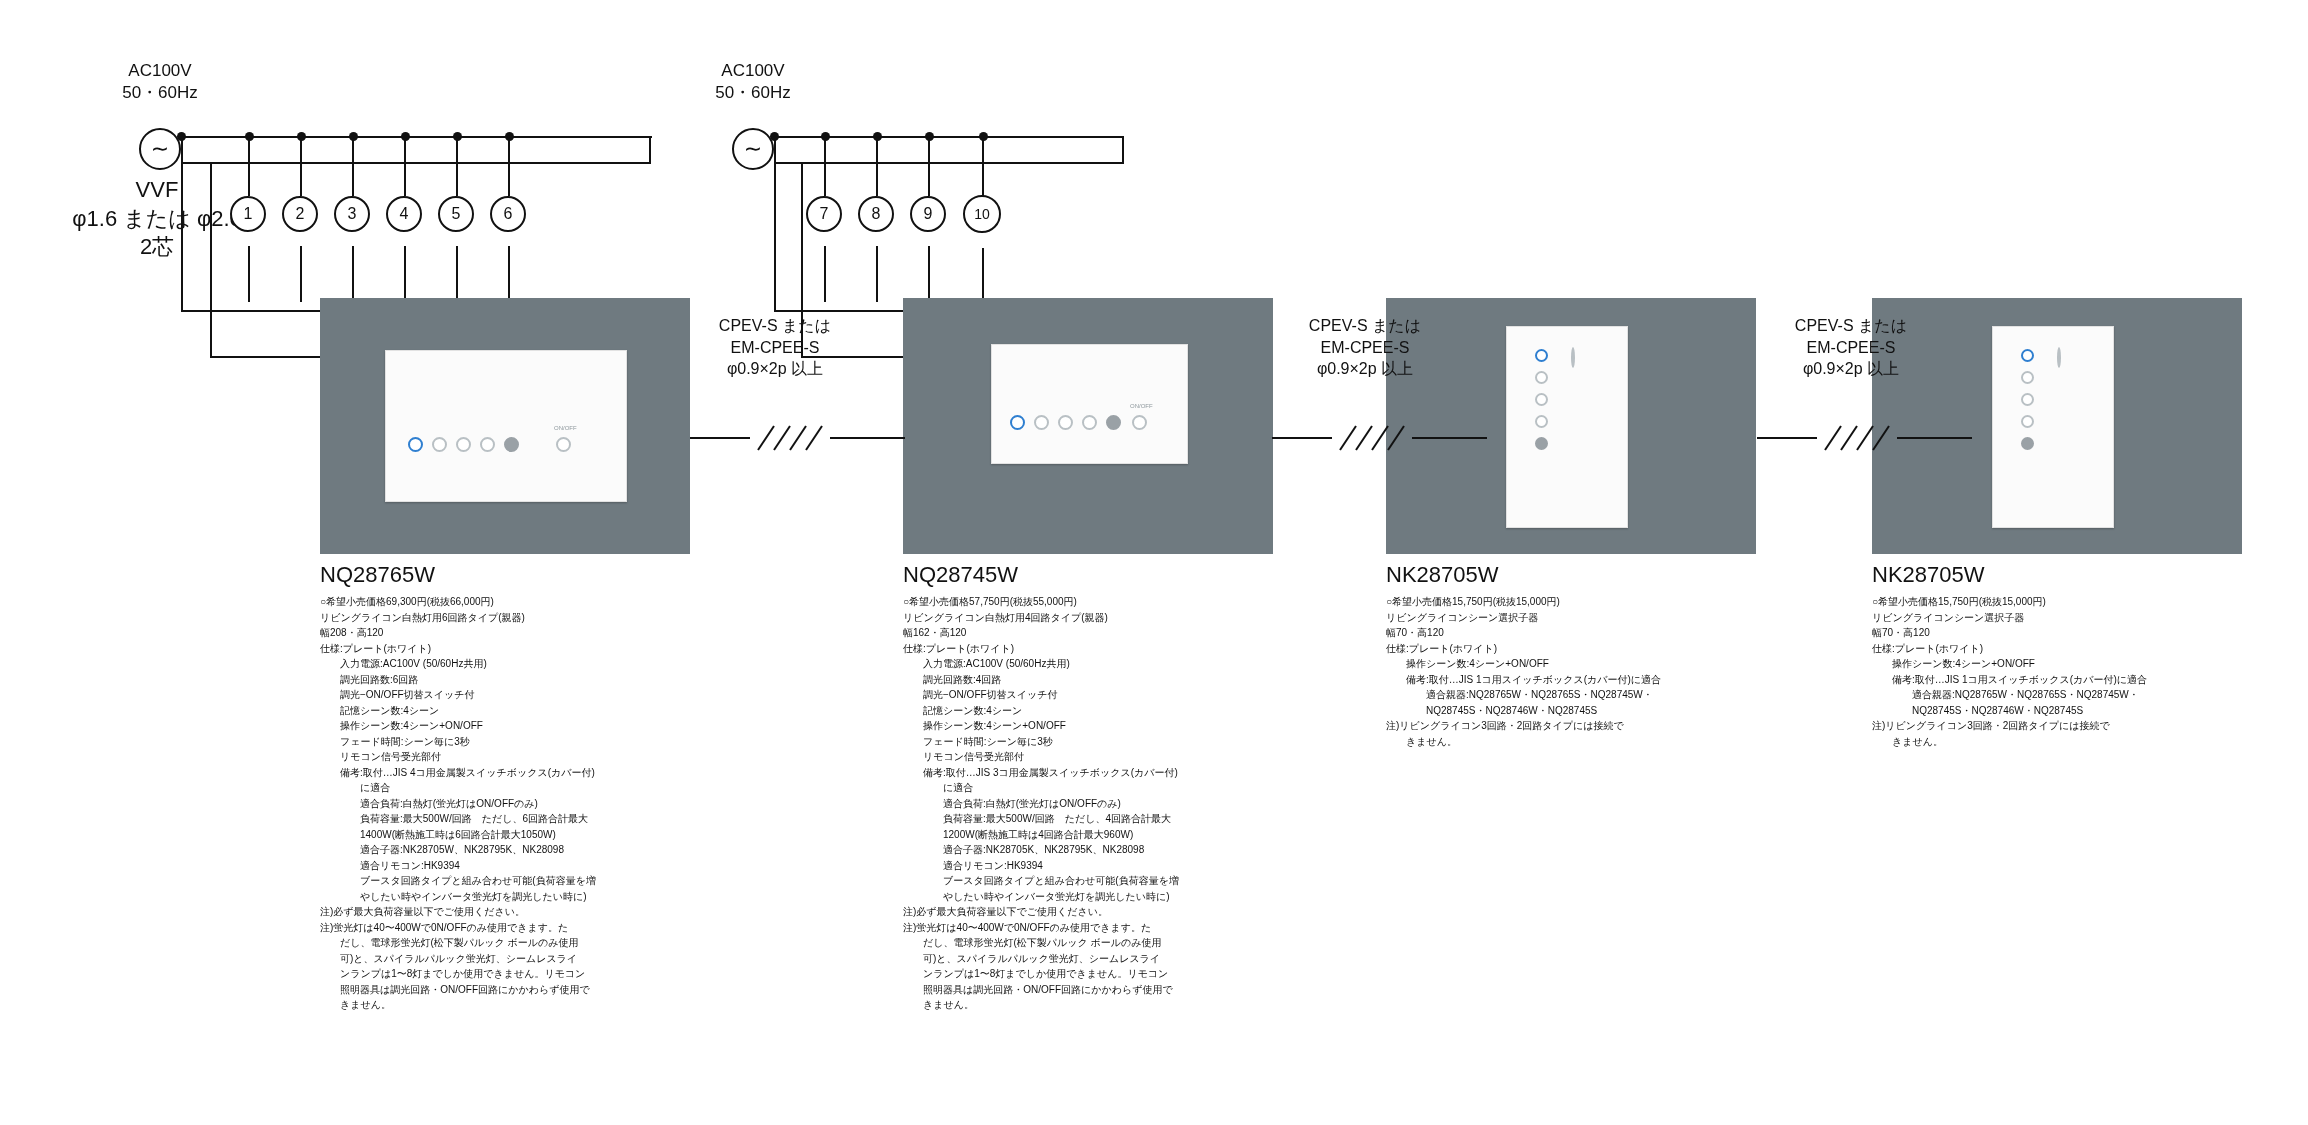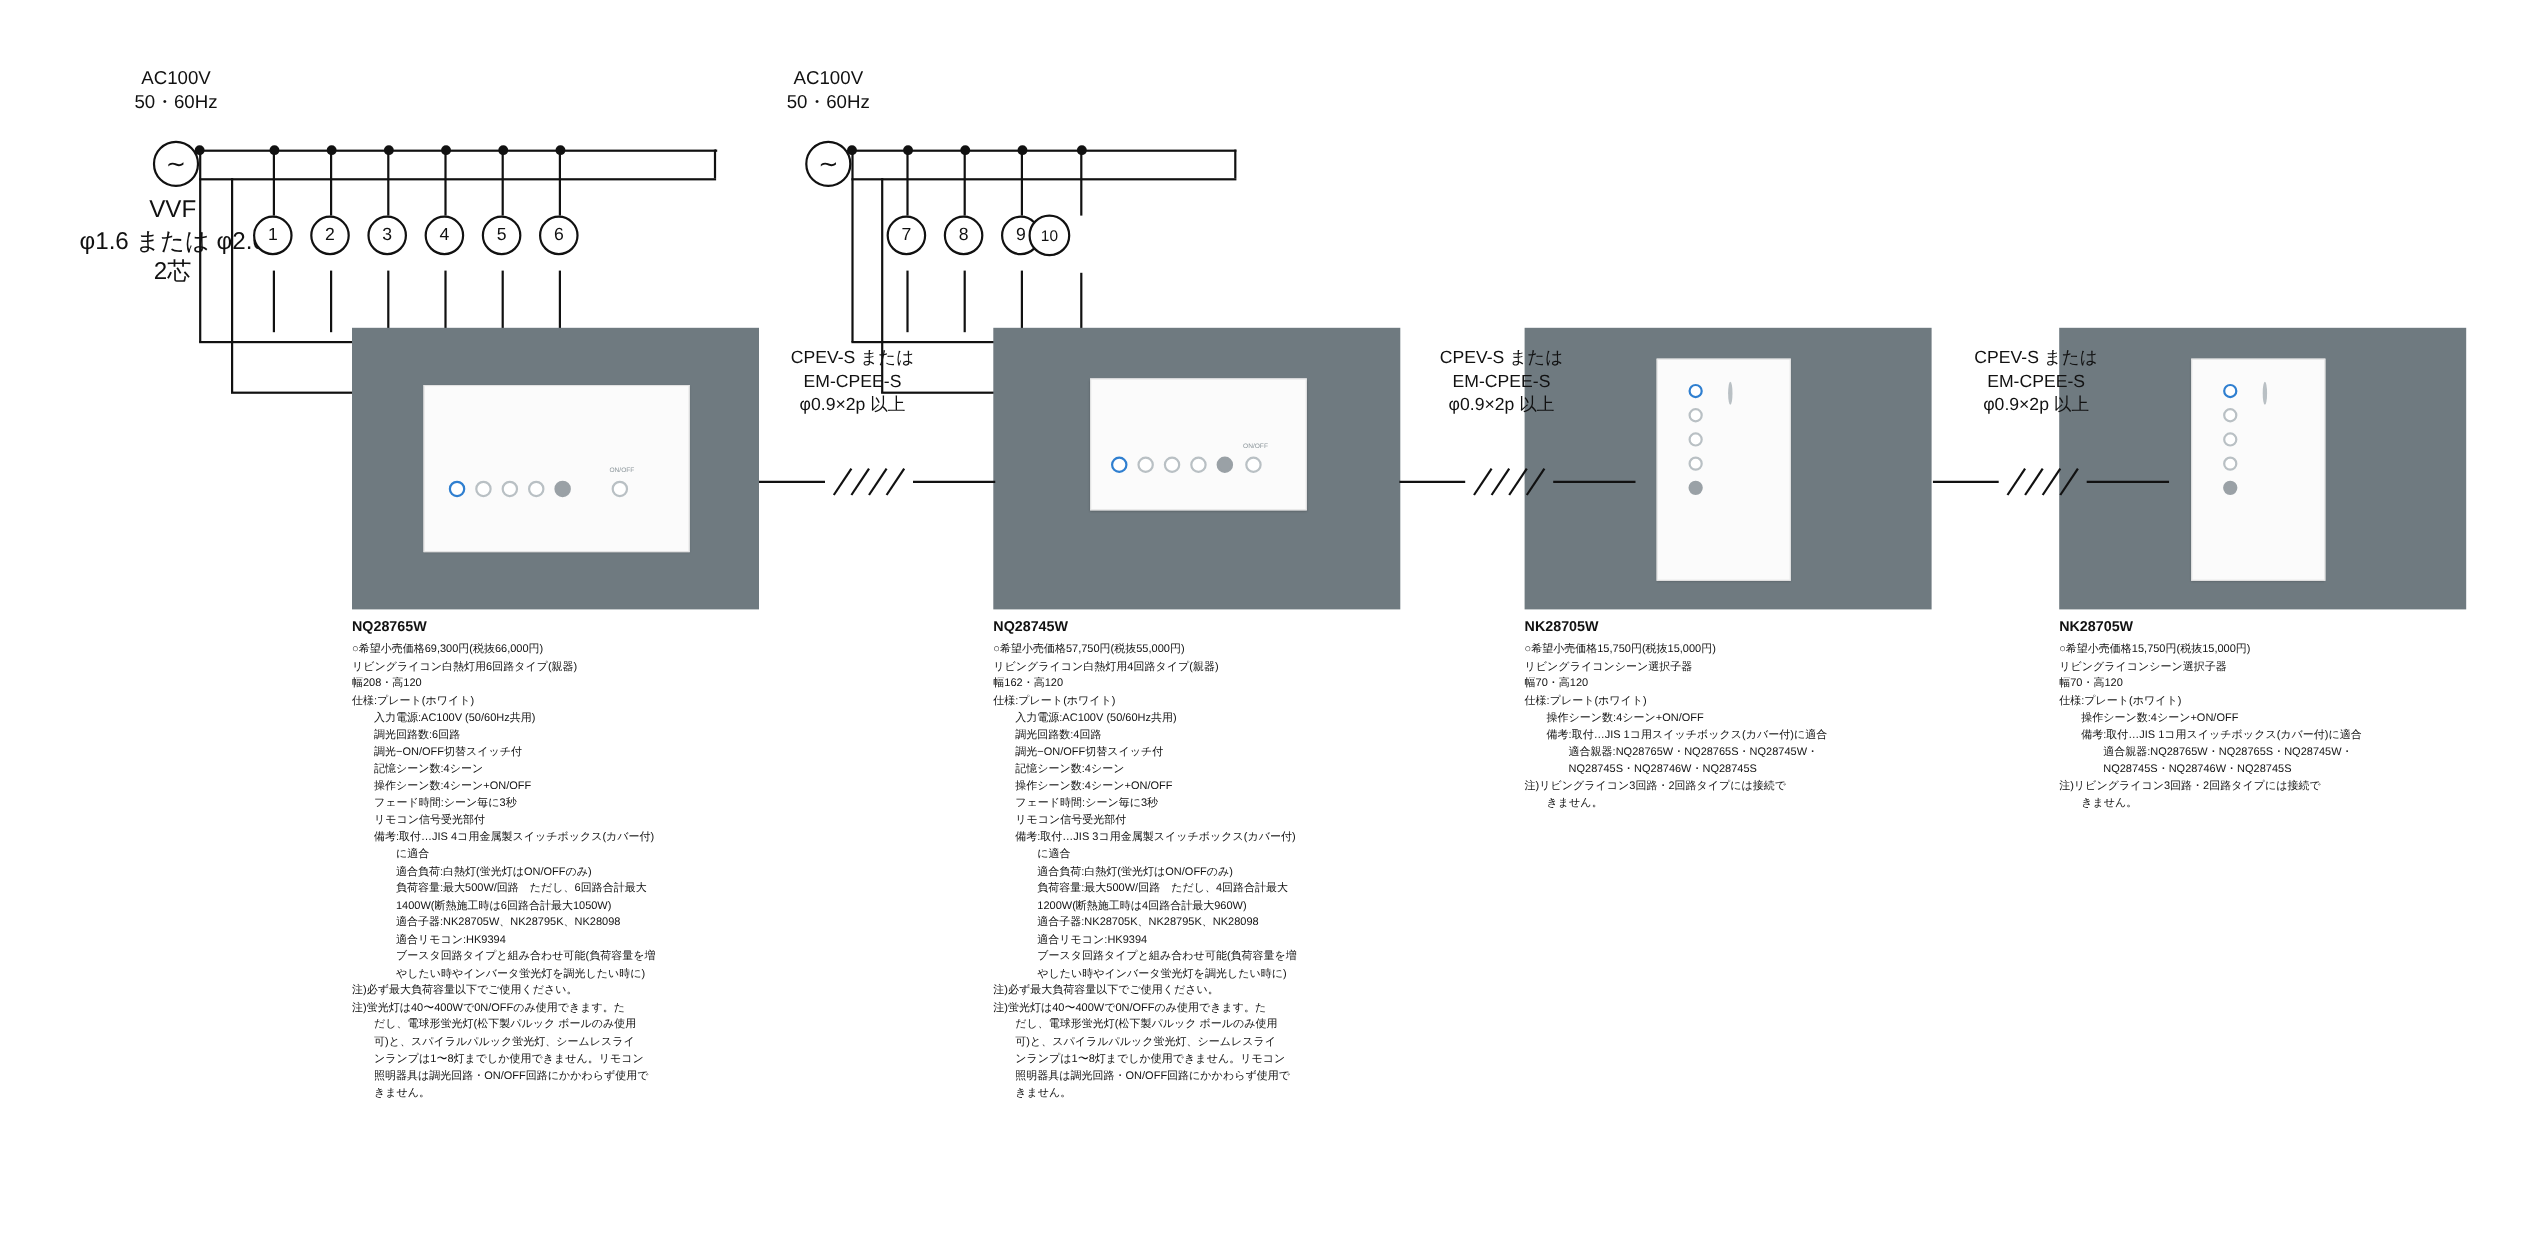--- a/index.html
+++ b/index.html
@@ -15,21 +15,21 @@
   .vline{position:absolute;background:#111;width:2px;}
   .dot{position:absolute;width:9px;height:9px;border-radius:50%;background:#111;}
   .panel{position:absolute;background:#6f7a80;}
   .plate{position:absolute;background:#fbfbfb;border:1px solid #e2e2e2;box-shadow:0 1px 2px rgba(0,0,0,.25);}
   .btnrow{position:absolute;display:flex;align-items:center;}
   .ring{width:15px;height:15px;border-radius:50%;border:2px solid #b9c0c4;box-sizing:border-box;margin-right:9px;background:#fff;}
   .ring.blue{border-color:#2f7fd0;}
   .ring.filled{background:#9aa1a6;border-color:#9aa1a6;}
   .ring.small{width:13px;height:13px;margin-right:0;margin-bottom:9px;}
   .onoff{position:absolute;font-size:6px;color:#8d979c;}
-  .title{font-size:13px;font-weight:bold;margin-bottom:6px;}
+  .title{font-size:22px;font-weight:normal;margin-bottom:6px;}
   .spec{font-size:10px;line-height:1.55;white-space:pre-wrap;}
   .cable{position:absolute;font-size:16px;line-height:1.35;text-align:center;white-space:pre;}
   .breaksym{position:absolute;}
 </style>
 </head>
 <body>
 
 <div class="canvas">
 
   <div class="abs src-label" style="left:100px;top:60px;width:120px;">
@@ -104,21 +104,21 @@
 
   <div class="dot" style="left:821px;top:132px;"></div>
   <div class="dot" style="left:873px;top:132px;"></div>
   <div class="dot" style="left:925px;top:132px;"></div>
   <div class="dot" style="left:979px;top:132px;"></div>
   <div class="dot" style="left:770px;top:132px;"></div>
 
   <div class="abs node-circle" style="left:806px;top:196px;">7</div>
   <div class="abs node-circle" style="left:858px;top:196px;">8</div>
   <div class="abs node-circle" style="left:910px;top:196px;">9</div>
-  <div class="abs node-circle wide" style="left:935px;top:195px;">10</div>
+  <div class="abs node-circle wide" style="left:963px;top:195px;">10</div>
 
   <div class="panel" style="left:320px;top:298px;width:370px;height:256px;">
     <div class="plate" style="left:65px;top:52px;width:240px;height:150px;">
       <div class="btnrow" style="left:22px;top:86px;">
         <span class="ring blue"></span>
         <span class="ring"></span>
         <span class="ring"></span>
         <span class="ring"></span>
         <span class="ring filled"></span>
       </div>

